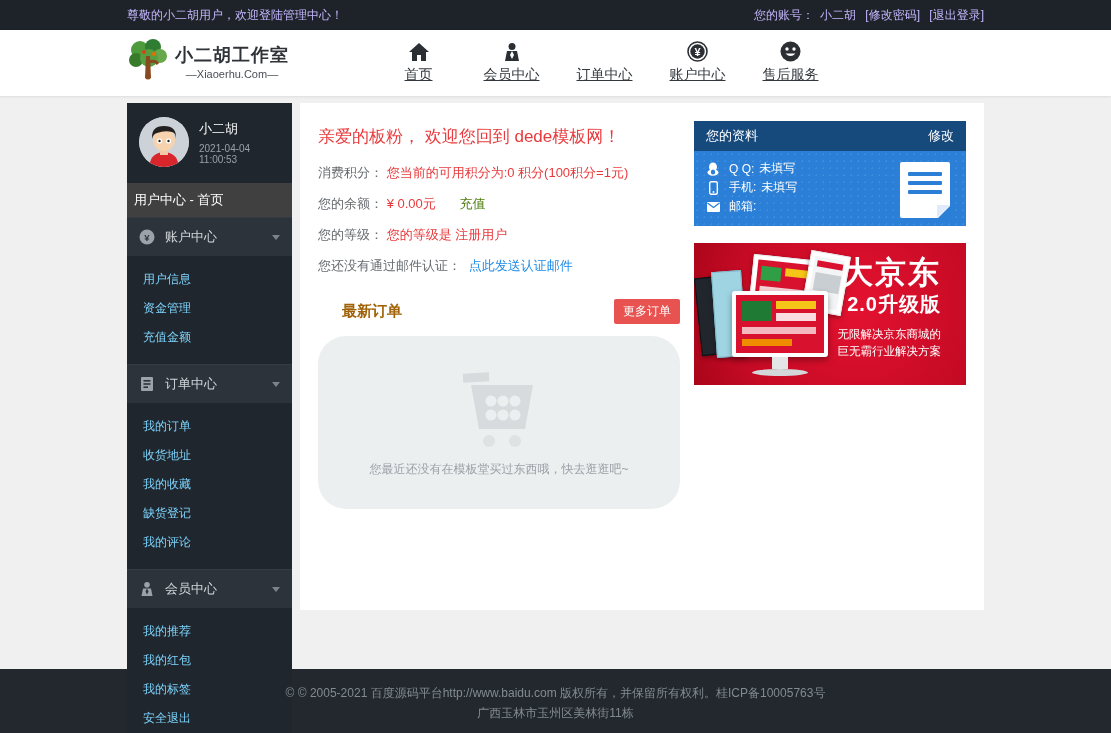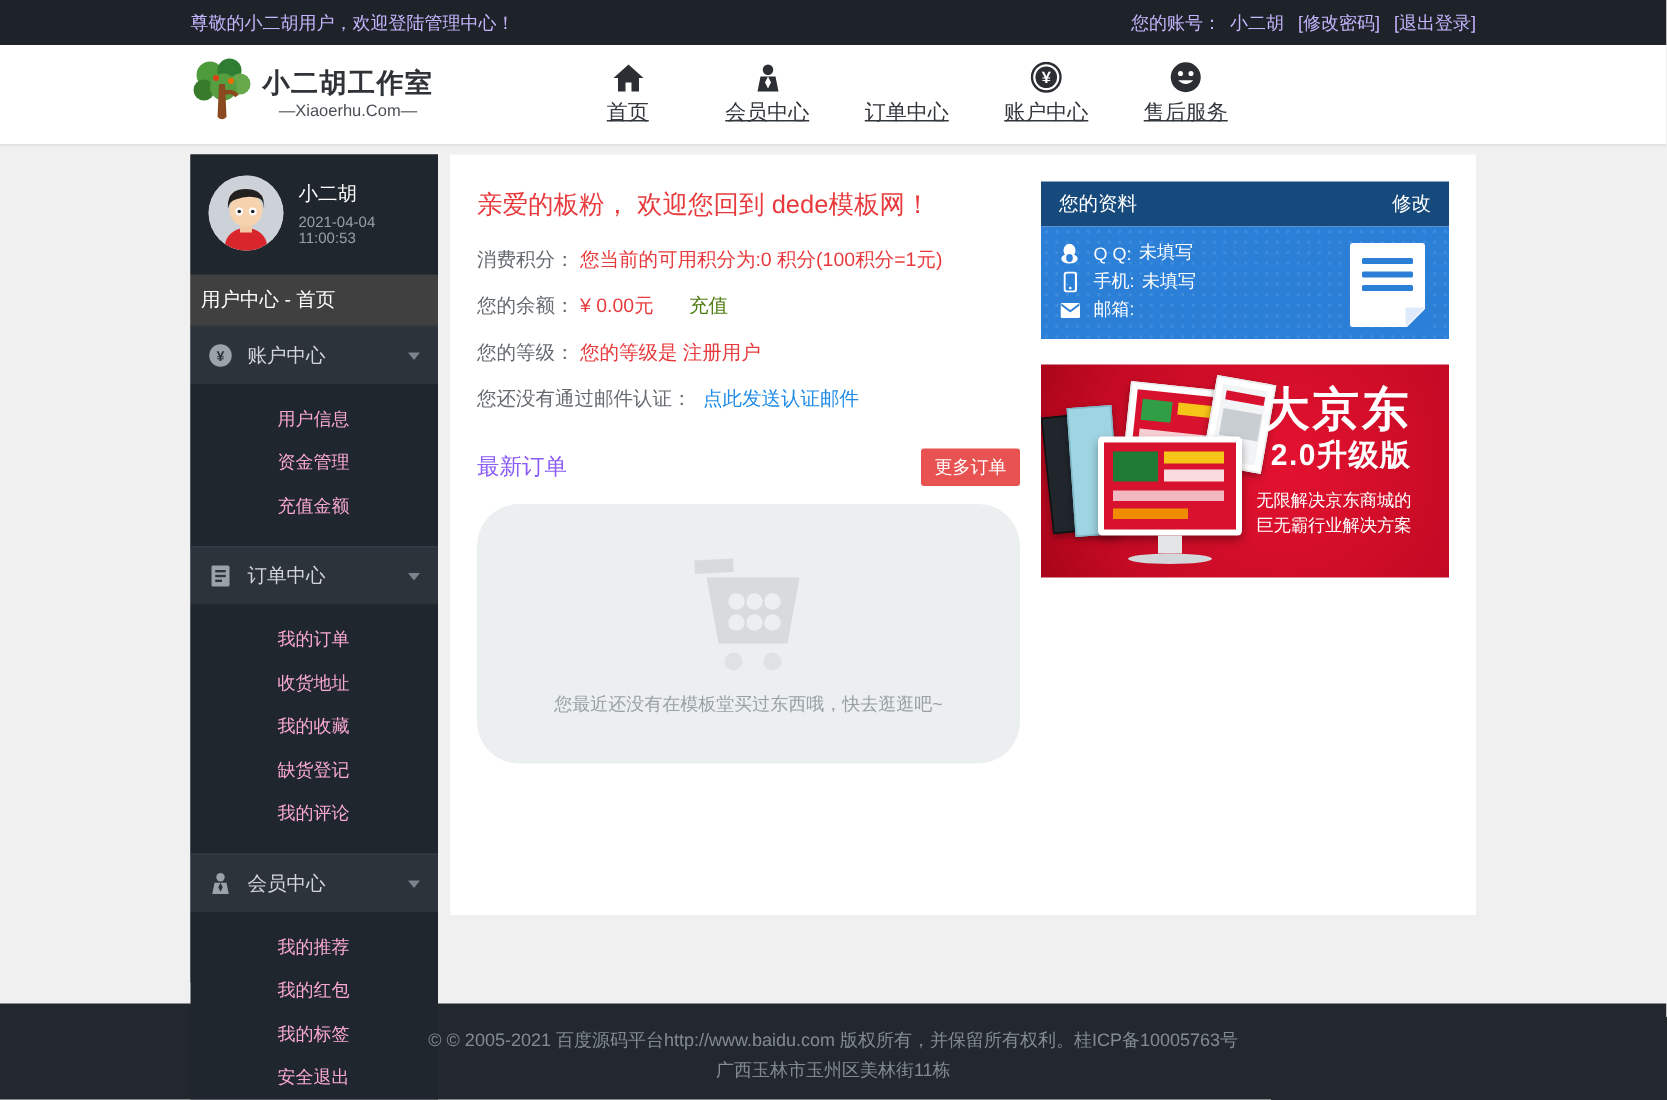--- a/index.html
+++ b/index.html
@@ -35,33 +35,33 @@
   .sb-profile svg { width:50px; height:50px; border-radius:50%; background:#cfd4da; flex:none; }
   .sb-pinfo { margin-left:10px; }
   .sb-pinfo .name { color:#fff; font-size:13px; margin-bottom:5px; }
   .sb-pinfo .time { color:#98a1a9; font-size:10px; }
   .sb-crumb { background:#404040; color:#fff; font-size:13px; padding:8px 7px; }
   .sb-sec { background:#2c333b; padding:10px 12px; display:flex; align-items:center; cursor:pointer; border-top:1px solid #343b44; }
   .sb-sec .sicon { width:16px; height:16px; margin-right:10px; flex:none; }
   .sb-sec .slabel { color:#d2d6da; font-size:13px; flex:1; }
   .chev { width:0; height:0; border-left:4px solid transparent; border-right:4px solid transparent; border-top:5px solid #7b848d; }
   .sb-sub { background:#20262d; padding:9px 0 12px; }
-  .sb-sub .item { font-size:12px; color:#f9a8d4; padding:6px 0 6px 58px; cursor:pointer; }
+  .sb-sub .item { font-size:12px; color:#7dd3fc; padding:6px 0 6px 16px; cursor:pointer; }
 
   
   .main { background:#fff; width:684px; height:507px; padding:18px; display:flex; justify-content:space-between; }
   .mcol-left { width:362px; }
   .welcome { font-size:17px; color:#e83a3c; margin:4px 0 16px; font-weight:normal; }
   .stat { font-size:13px; margin-bottom:13px; }
   .stat .lab { color:#666b70; }
   .stat .val { color:#e83a3c; }
   .stat .recharge { color:#4d7c0f; margin-left:20px; text-decoration:none; }
   .stat .maillink { color:#1f8be8; margin-left:4px; text-decoration:none; }
   .orders-head { display:flex; align-items:center; justify-content:space-between; margin-top:24px; }
-  .orders-title { font-size:15px; color:#8b5cf6; font-weight:normal; }
+  .orders-title { font-size:15px; color:#a16207; font-weight:bold;margin-left:24px; }
   .more-btn { background:#e85352; color:#fff; font-size:12px; padding:4px 9px; border:none; border-radius:2px; cursor:pointer; }
   .orders-empty { margin-top:12px; background:#eceff0; height:173px; display:flex; flex-direction:column; align-items:center; justify-content:center;border-radius:28px; }
   .orders-empty .etext { font-size:12px; color:#9aa0a6; margin-top:10px; }
 
   
   .mcol-right { width:272px; }
   .profile-box { width:272px; }
   .pb-head { background:#164a7d; height:30px; display:flex; align-items:center; justify-content:space-between; padding:0 12px; }
   .pb-head .ttl { color:#fff; font-size:13px; }
   .pb-head a { color:#fff; font-size:13px; text-decoration:none; }

